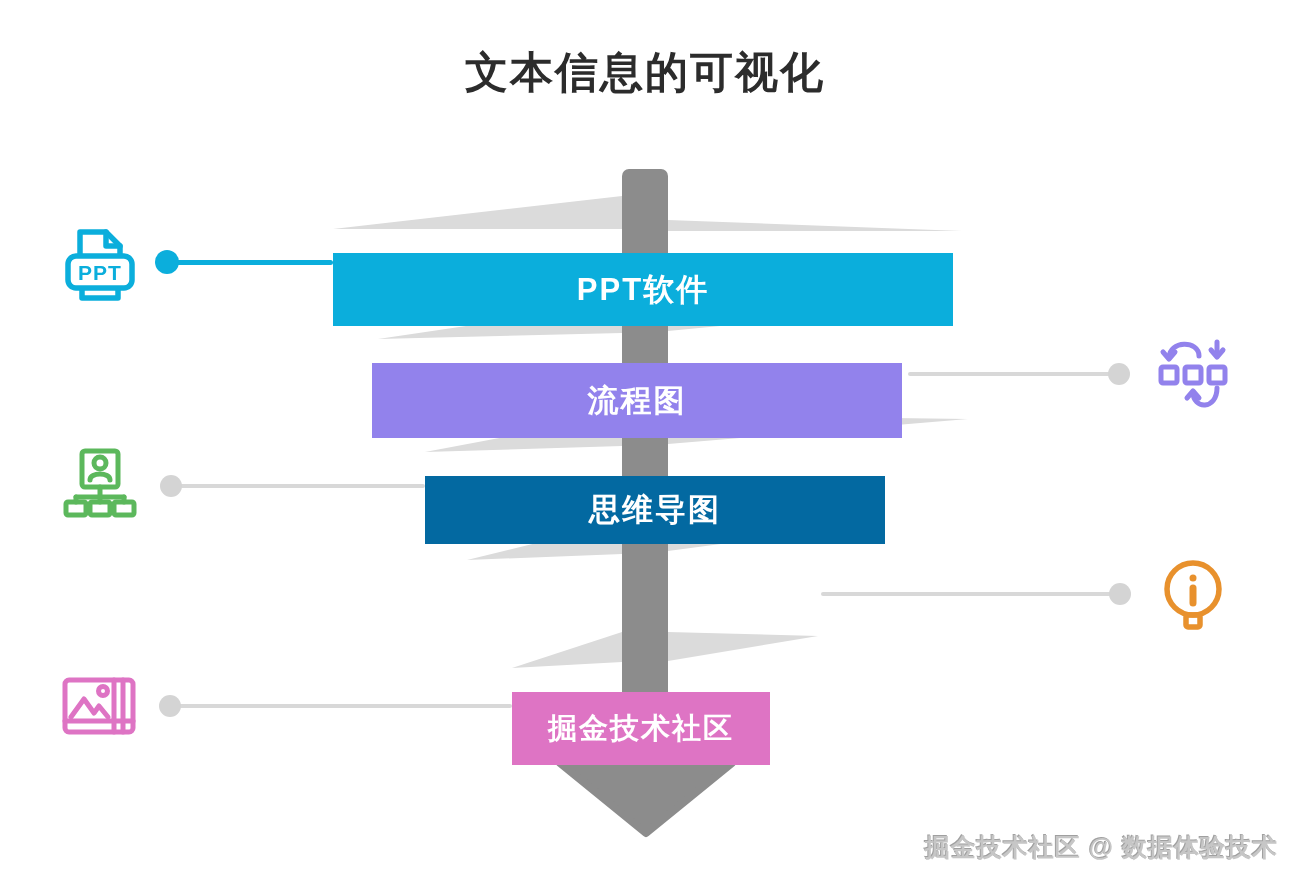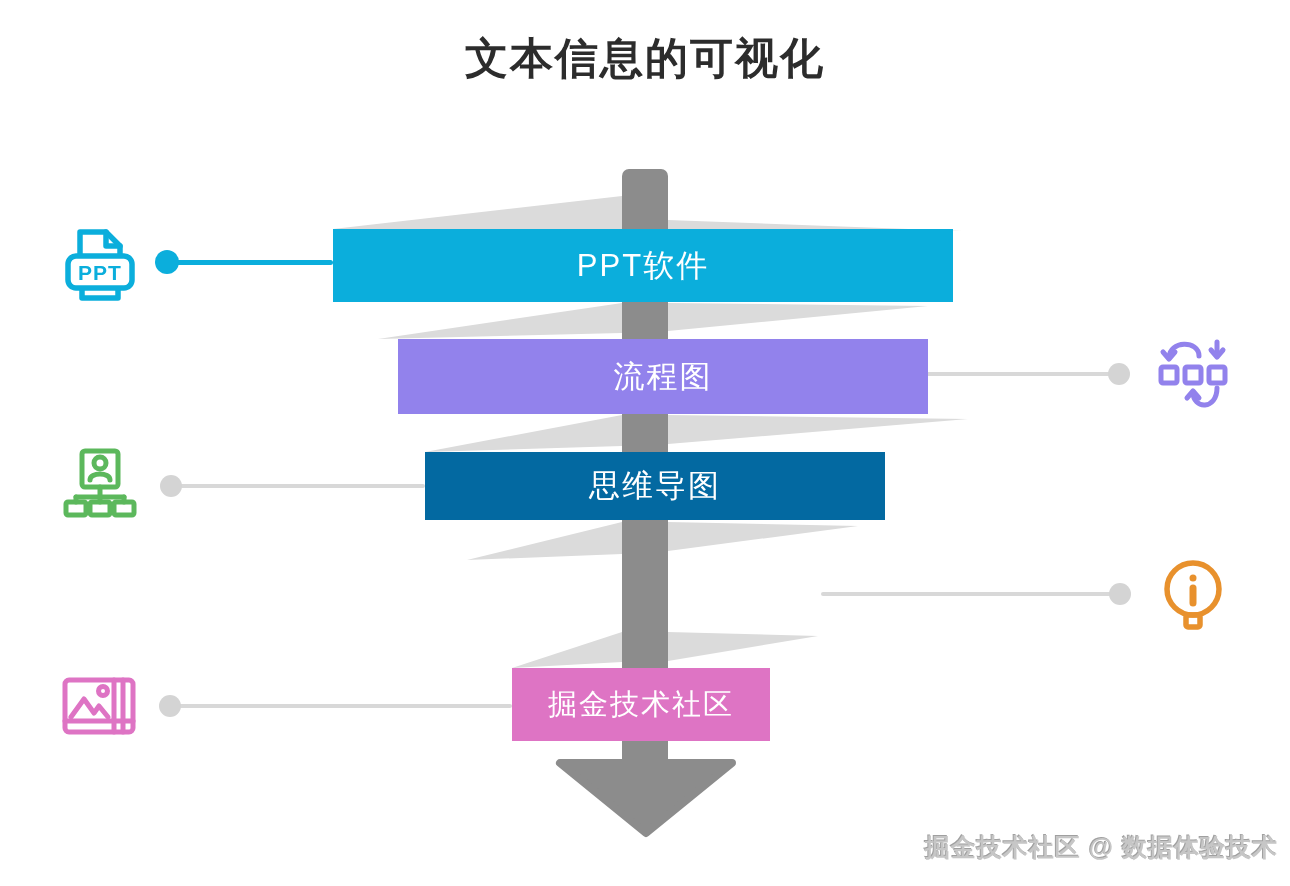--- a/index.html
+++ b/index.html
@@ -1,30 +1,30 @@
 <!DOCTYPE html>
 <html><head>
 <meta charset="utf-8">
 <style>
   html,body{margin:0;padding:0;background:#ffffff;}
   .canvas{
     position:relative;width:1290px;height:886px;background:#ffffff;
     font-family:"Liberation Sans",sans-serif;overflow:hidden;
   }
   .page-title{
-    position:absolute;left:0;top:30px;width:1290px;text-align:center;
+    position:absolute;left:0;top:44px;width:1290px;text-align:center;
     font-size:43px;font-weight:800;color:#2c2c2c;letter-spacing:2px;margin:0;
   }
   .bg-svg{position:absolute;left:0;top:0;z-index:1;}
   .bar{
     position:absolute;z-index:3;display:flex;align-items:center;justify-content:center;
-    color:#ffffff;font-weight:400;font-size:31px;letter-spacing:2px;
+    color:#ffffff;font-weight:700;font-size:31px;letter-spacing:2px;margin-top:24px;
   }
   .bar-1{left:333px;top:229px;width:620px;height:73px;background:#0baedc;}
-  .bar-2{left:398px;top:339px;width:530px;height:75px;background:#9282ec;}
+  .bar-2{left:372px;top:339px;width:530px;height:75px;background:#9282ec;}
   .bar-3{left:425px;top:452px;width:460px;height:68px;background:#0369a1;}
   .bar-4{left:467px;top:560px;width:354px;height:71px;background:#e8912d;}
   .bar-5{left:512px;top:668px;width:258px;height:73px;background:#de74c4;font-size:29px;}
   .conn{position:absolute;z-index:2;border-radius:3px;}
   .dot{position:absolute;z-index:2;border-radius:50%;}
   .conn-1{left:167px;top:260px;width:166px;height:5px;background:#0baedc;}
   .dot-1{left:155px;top:250px;width:24px;height:24px;background:#0baedc;}
   .conn-2{left:908px;top:372px;width:212px;height:4px;background:#d8d8d8;}
   .dot-2{left:1108px;top:363px;width:22px;height:22px;background:#d4d4d4;}
   .conn-3{left:171px;top:484px;width:254px;height:4px;background:#d8d8d8;}

